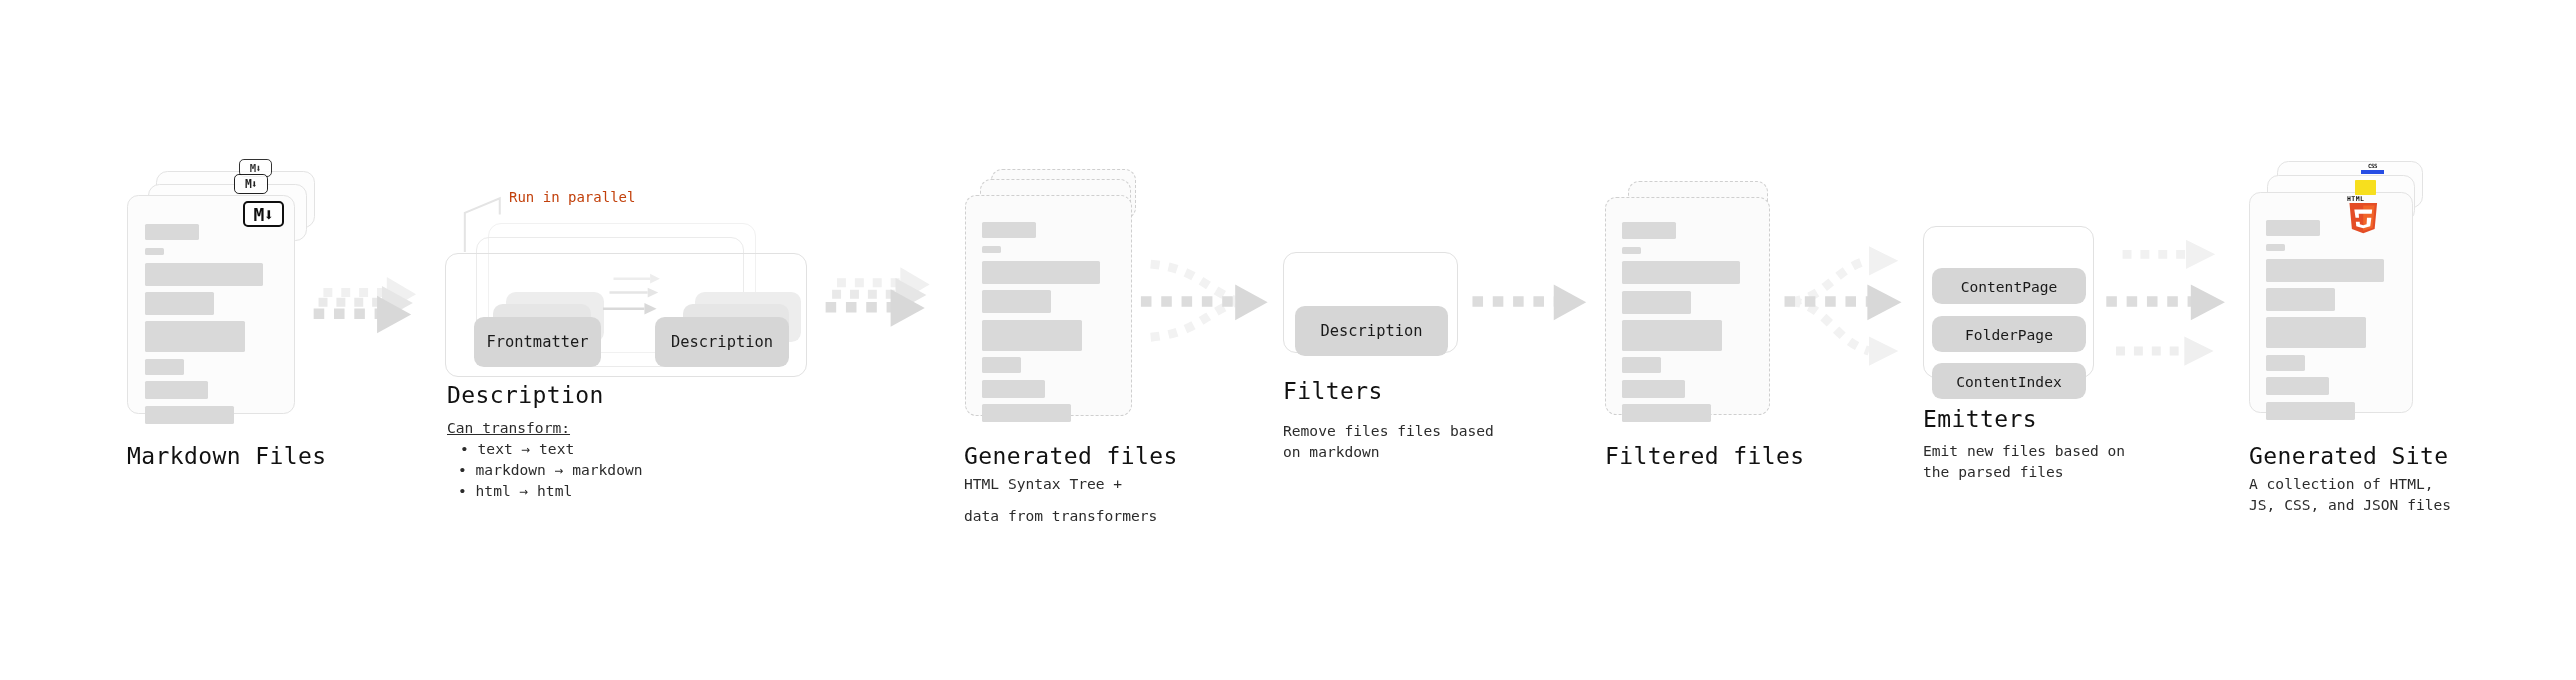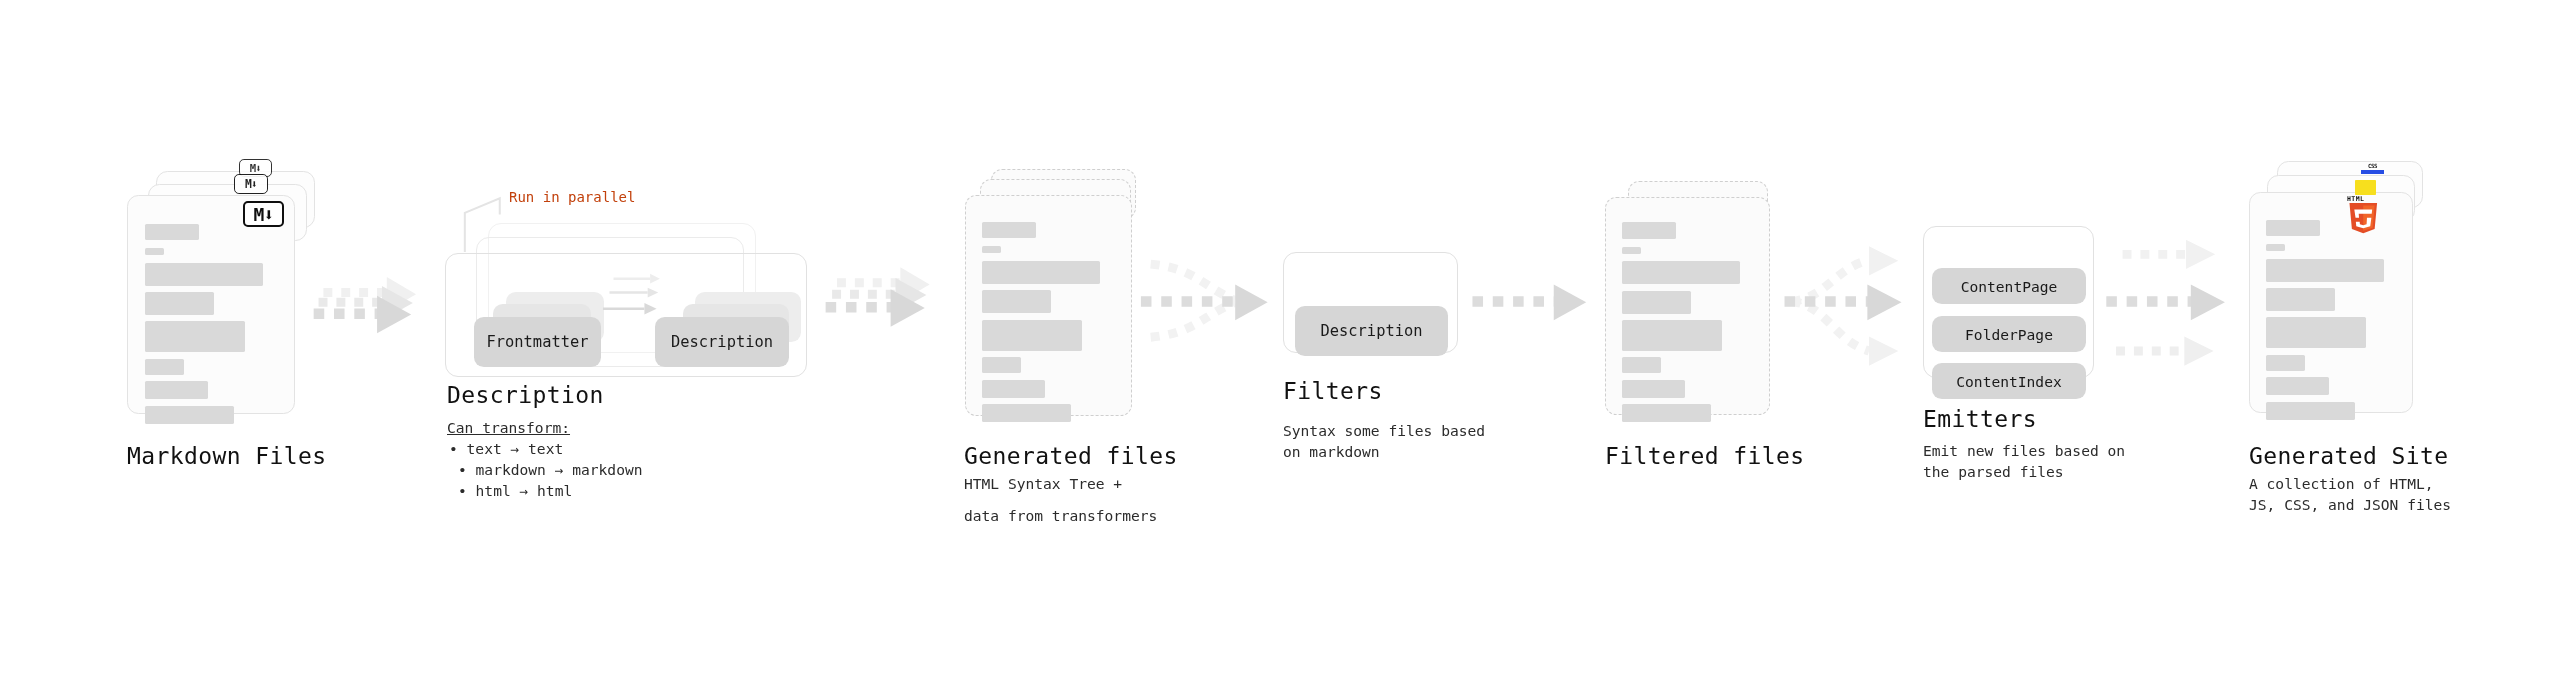--- a/index.html
+++ b/index.html
@@ -145,21 +145,21 @@
         </g>
       </svg>
     </div>
 
     <div class="pill" style="left:474px;top:285px;width:127px;height:50px;">Frontmatter</div>
     <div class="pill" style="left:655px;top:285px;width:134px;height:50px;">Description</div>
 
     <div class="title" style="left:447px;top:382px;">Description</div>
 
     <div class="sub" style="left:447px;top:418px;text-decoration:underline;">Can transform:</div>
-    <div class="sub" style="left:449px;top:439px;">• text → text</div>
+    <div class="sub" style="left:460px;top:439px;">• text → text</div>
     <div class="sub" style="left:458px;top:460px;">• markdown → markdown</div>
     <div class="sub" style="left:458px;top:481px;">• html → html</div>
   </div>
 
   <div class="arrowlayer">
     <svg width="2576" height="681" viewBox="0 0 3170 838" xmlns="http://www.w3.org/2000/svg">
       <g fill="none">
         <line x1="1030" y1="348" x2="1110" y2="348" stroke="#f0f0f0" stroke-width="11" stroke-dasharray="11 11"></line>
         <line x1="1024" y1="362" x2="1108" y2="362" stroke="#e9e9e9" stroke-width="11" stroke-dasharray="11 11"></line>
         <line x1="1016" y1="378" x2="1102" y2="378" stroke="#dcdcdc" stroke-width="13" stroke-dasharray="13 12"></line>
@@ -198,21 +198,21 @@
       </g>
       <polygon points="1520,350 1560,372 1520,394" fill="#d8d8d8"></polygon>
     </svg>
   </div>
 
   <div>
     <div class="frame solidbg" style="left:1283px;top:252px;width:175px;height:101px;"></div>
     <div class="pill" style="left:1295px;top:274px;width:153px;height:50px;">Description</div>
 
     <div class="title" style="left:1283px;top:378px;">Filters</div>
-    <div class="sub" style="left:1283px;top:421px;">Syntax some files based</div>
+    <div class="sub" style="left:1283px;top:421px;">Remove files files based</div>
     <div class="sub" style="left:1283px;top:442px;">on markdown</div>
   </div>
 
   <div class="arrowlayer">
     <svg width="2576" height="681" viewBox="0 0 3170 838" xmlns="http://www.w3.org/2000/svg">
       <line x1="1812" y1="371" x2="1915" y2="371" stroke="#dcdcdc" stroke-width="13" stroke-dasharray="13 12" fill="none"></line>
       <polygon points="1912,350 1952,372 1912,394" fill="#d8d8d8"></polygon>
     </svg>
   </div>
 

